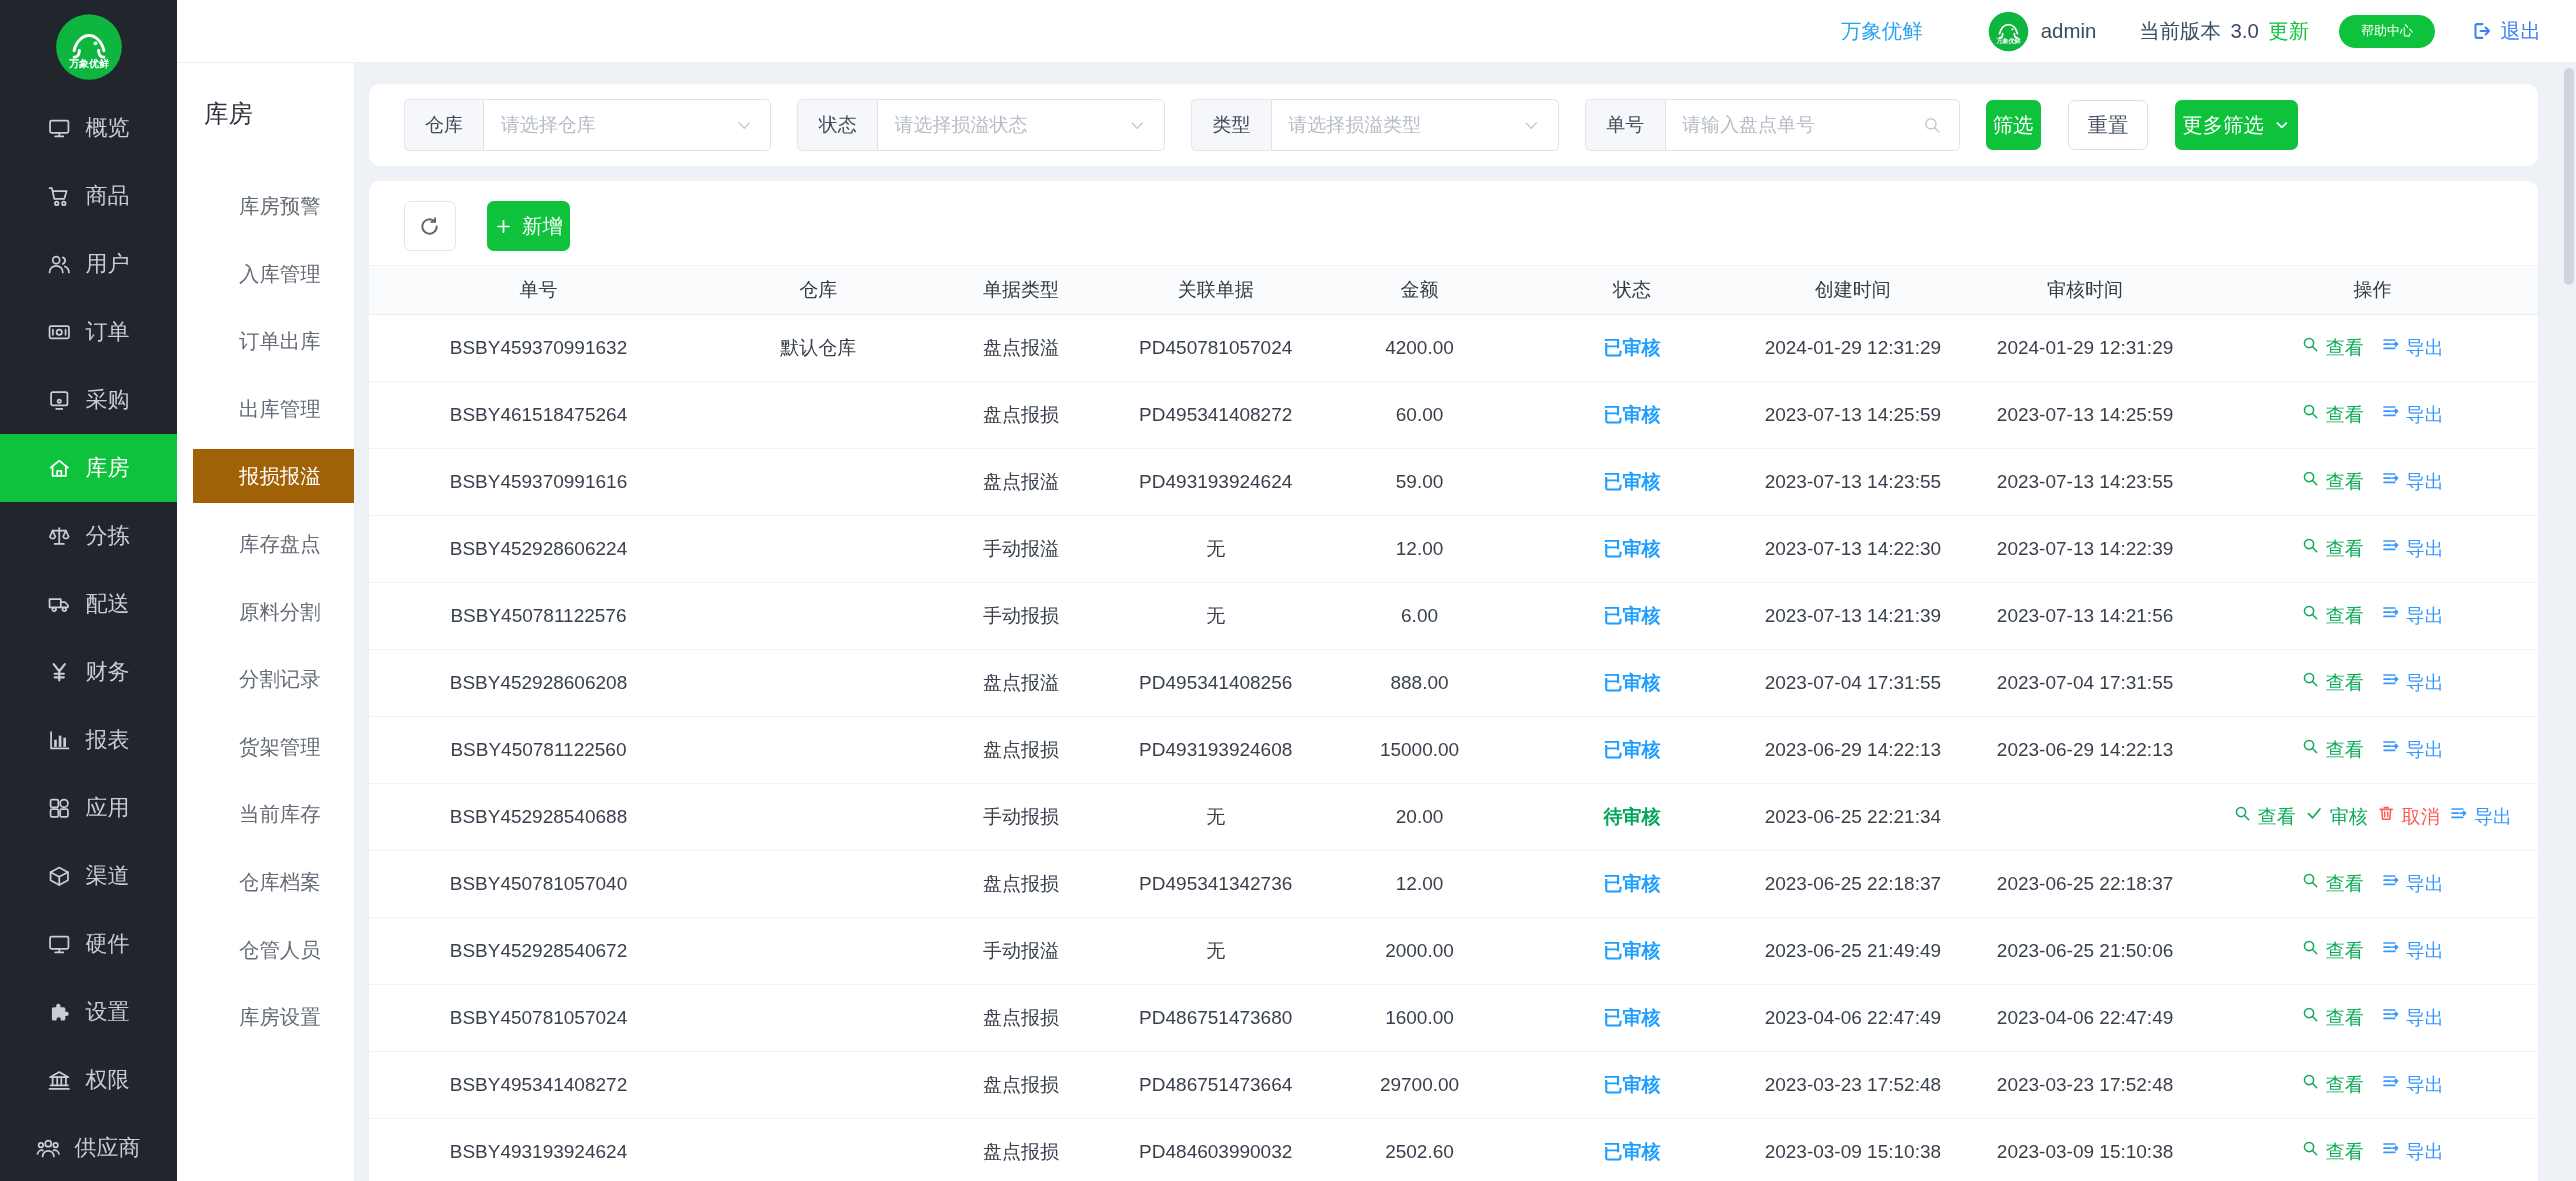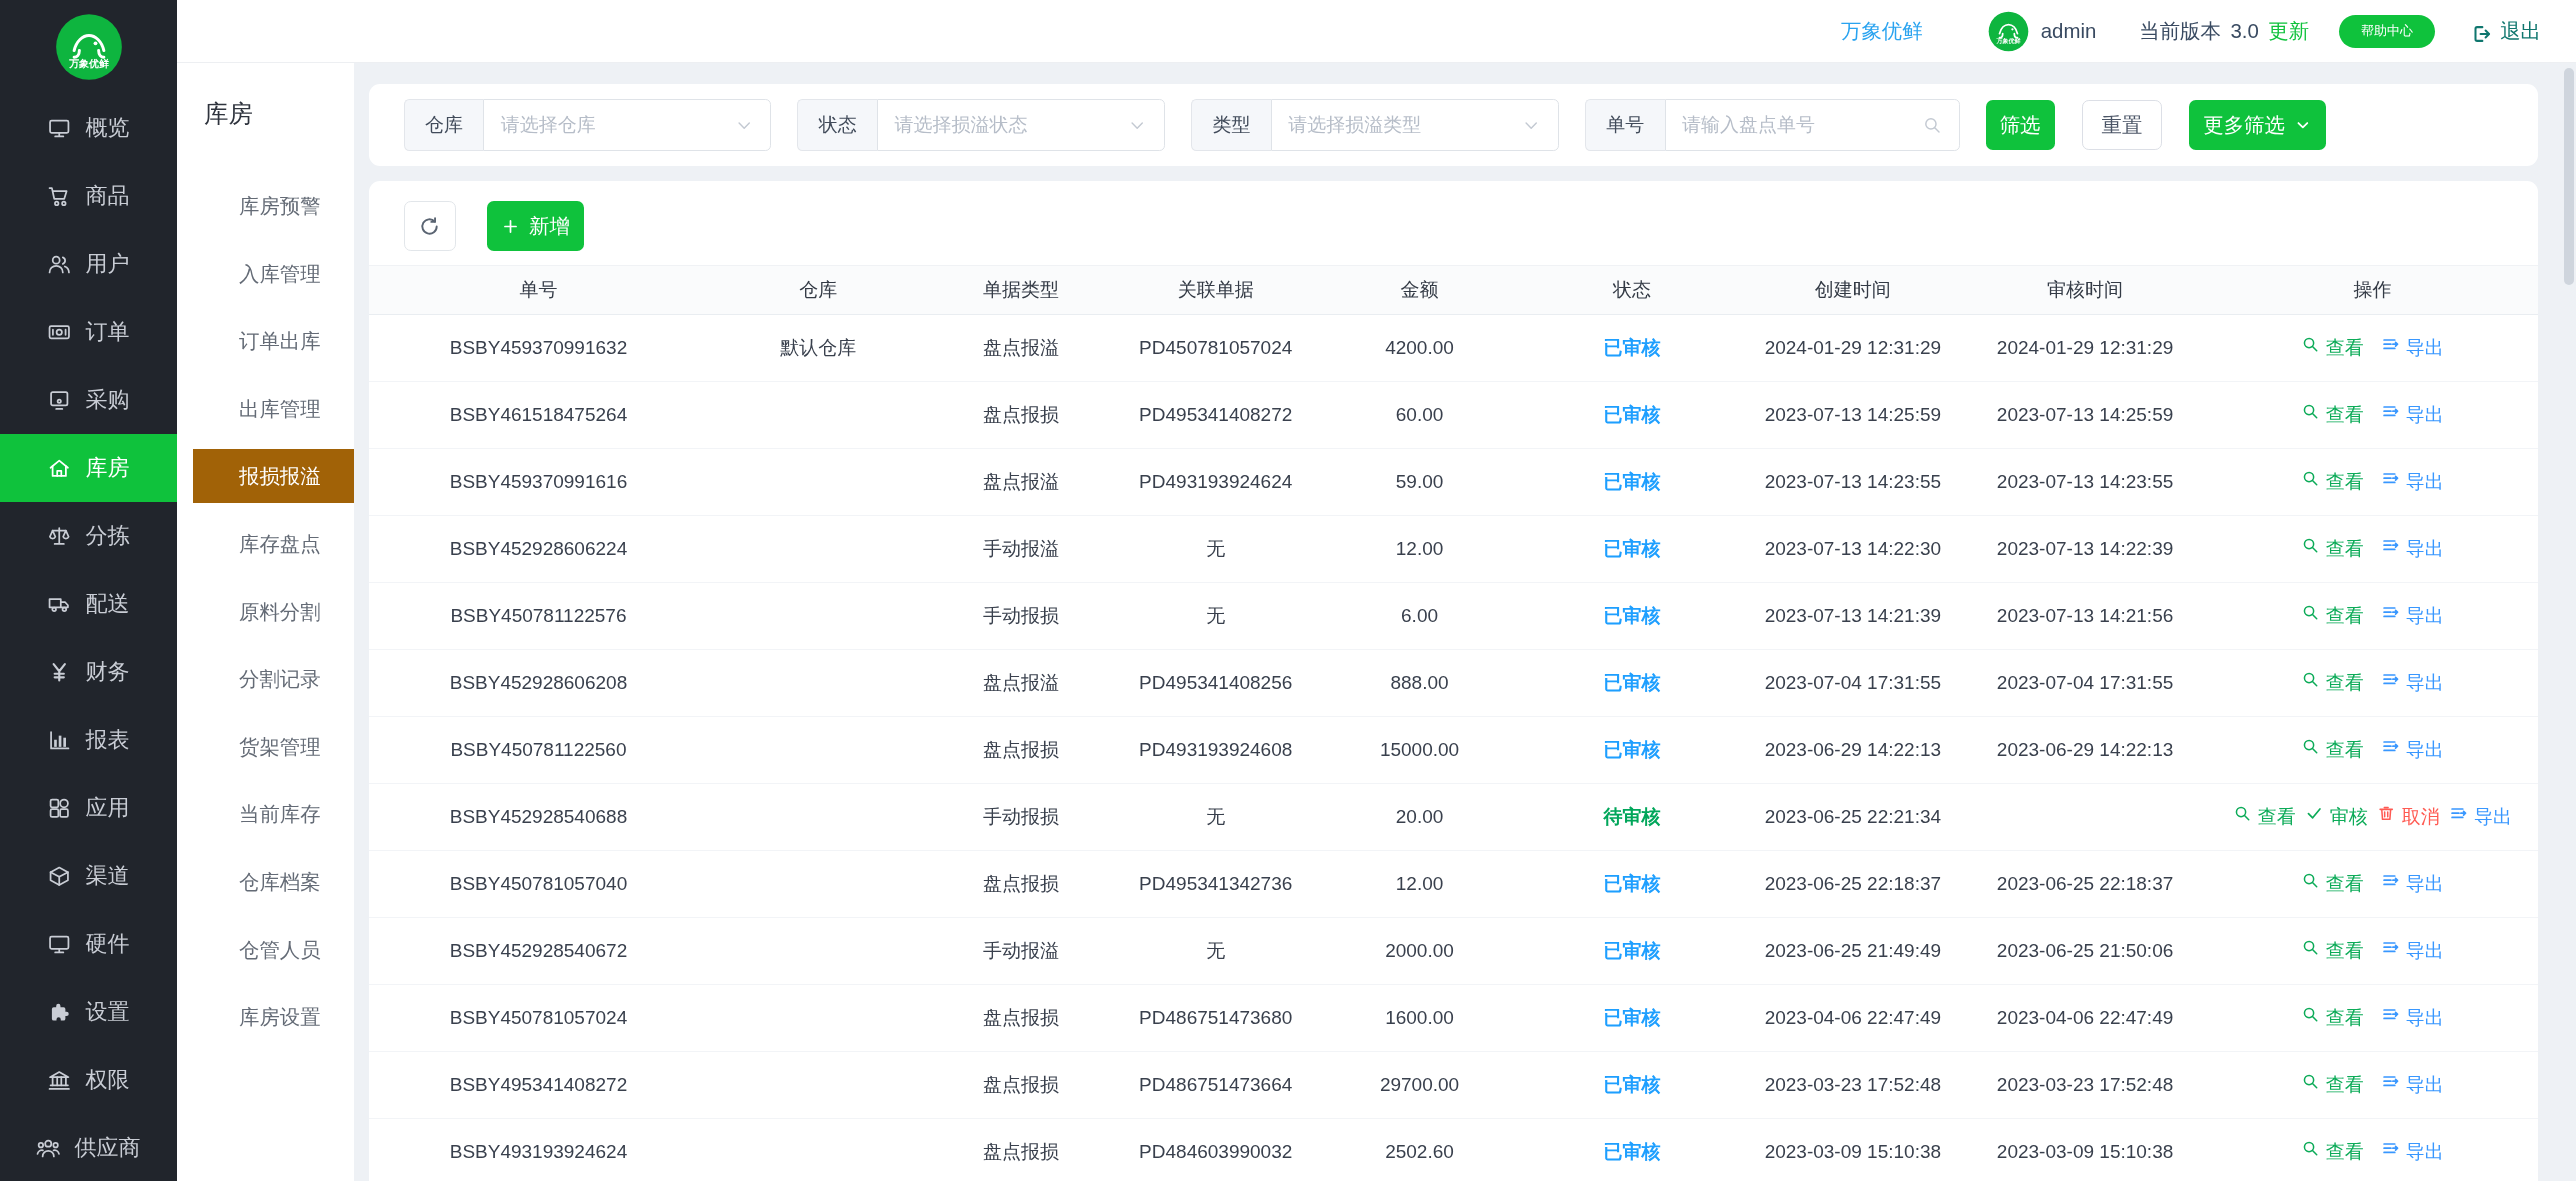--- a/index.html
+++ b/index.html
@@ -25,21 +25,21 @@
     justify-content:flex-end; padding-right:35px; }
   .topbar .site-name { color:#29a3f0; font-size:20.4px; margin-right:65px; cursor:pointer; text-decoration:none; }
   .avatar { width:41px; height:41px; border-radius:50%; overflow:hidden; margin-right:12.2px; }
   .avatar svg { width:41px; height:41px; display:block; }
   .topbar .uname { color:#394a61; font-size:20.4px; margin-right:43px; }
   .topbar .ver { color:#394a61; font-size:20.4px; margin-right:9.5px; }
   .topbar .update { color:#0fc23c; font-size:20.4px; margin-right:30px; cursor:pointer; text-decoration:none; }
   .help-pill { background:#0fc23c; color:#fff; border:none; font-size:13px;
     height:33px; padding:0 22px; border-radius:679px; margin-right:35px; cursor:pointer;
     font-family:inherit; }
-  .logout { display:flex; align-items:flex-end; gap:8.2px; color:#0f766e; font-size:20.4px;
+  .logout { display:flex; align-items:center; gap:8.2px; color:#3b82f6; font-size:20.4px;
     cursor:pointer; text-decoration:none; }
   .logout .icon { width:22px; height:22px; }
 
   
   .submenu { position:fixed; left:177px; top:63px; bottom:0; width:177px; background:#fff; z-index:20; }
   .submenu-title { margin-top:34px; padding-left:27px; font-size:24.5px; color:#2e333d; line-height:34px; }
   .submenu nav { padding-top:48px;margin-left:16px; }
   .sub-item { height:54px; line-height:54px; margin-top:13.6px; padding-left:46px;
     font-size:20.4px; color:#646b76; cursor:pointer; }
   .sub-item:first-child { margin-top:0; }
@@ -57,21 +57,21 @@
     align-items:center; padding:0 20.4px; white-space:nowrap; }
   .fgroup .fbox { background:#fff; border:0.7px solid #dfe3e8; border-radius:0 5.4px 5.4px 0;
     display:flex; align-items:center; justify-content:space-between; padding:0 16.3px;
     font-size:19px; color:#b6bdc8; cursor:pointer; }
   .fgroup .fbox.sel { width:288px; }
   .fgroup .fbox.inp { width:295px; }
   .fbox .icon { width:20.4px; height:20.4px; color:#c3c9d2; flex:0 0 20.4px; }
 
   .btn { border:none; border-radius:6.8px; height:50px; font-size:20.4px; cursor:pointer;
     font-family:inherit; display:inline-flex; align-items:center; justify-content:center; }
-  .btn-green { background:#0fc23c; color:#fff; padding:0 14px; }
+  .btn-green { background:#0fc23c; color:#fff; padding:0 7px; }
   .btn-plain { background:#fff; color:#4b5566; border:0.7px solid #dcdfe6; padding:0 19px; }
   .btn + .btn { margin-left:27px; }
   .btn .icon { width:19px; height:19px; }
   .btn .chev { margin-left:9.5px; width:17.7px; height:17.7px; }
 
   .table-card { margin-top:15px; background:#fff; border-radius:11px 11px 0 0;
     height:1000px; overflow:hidden; padding-top:20px; }
   .toolbar { display:flex; align-items:center; gap:31px; padding:0 35px; height:50px; }
   .refresh-btn { width:52px; height:50px; background:#fff; border:0.7px solid #e2e6ea;
     border-radius:6.8px; color:#5a6472; display:flex; align-items:center; justify-content:center;

